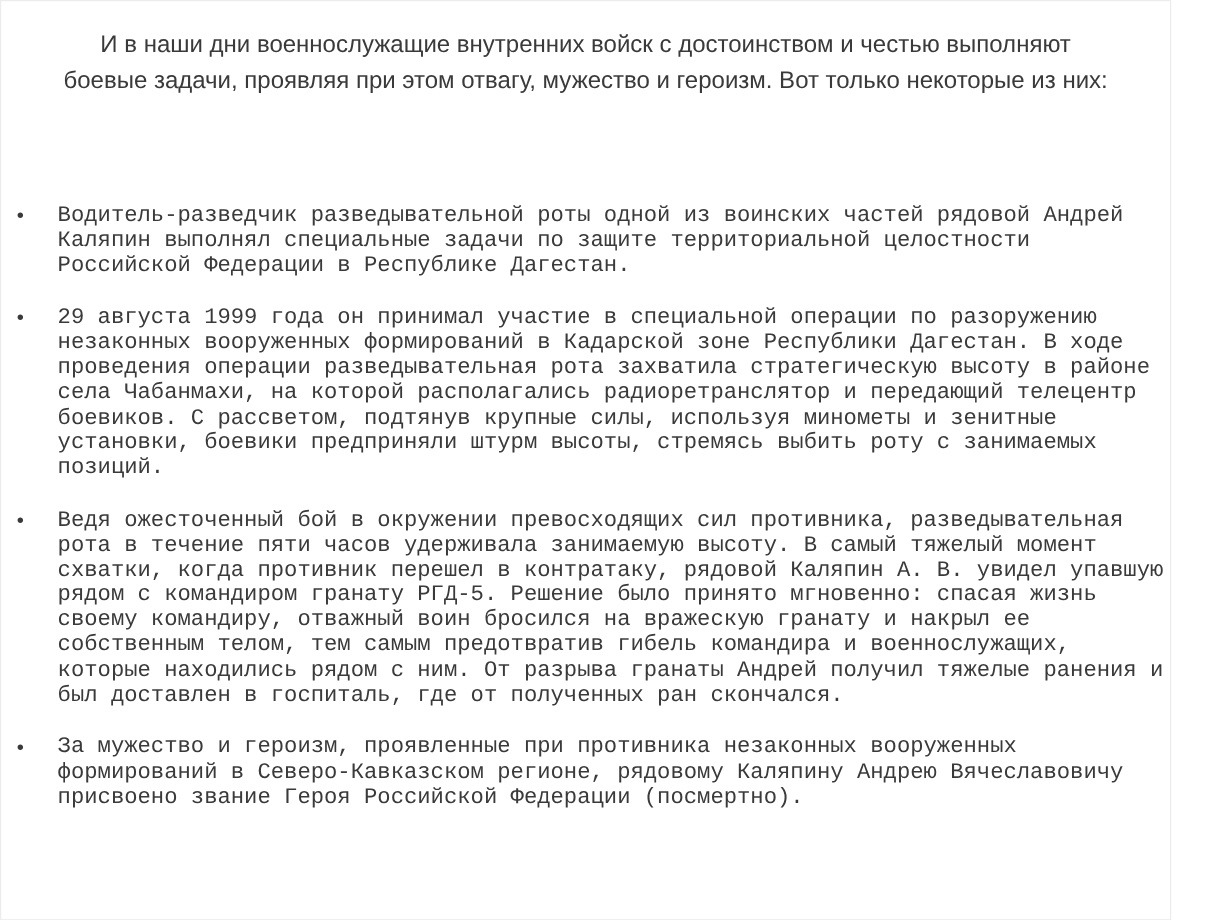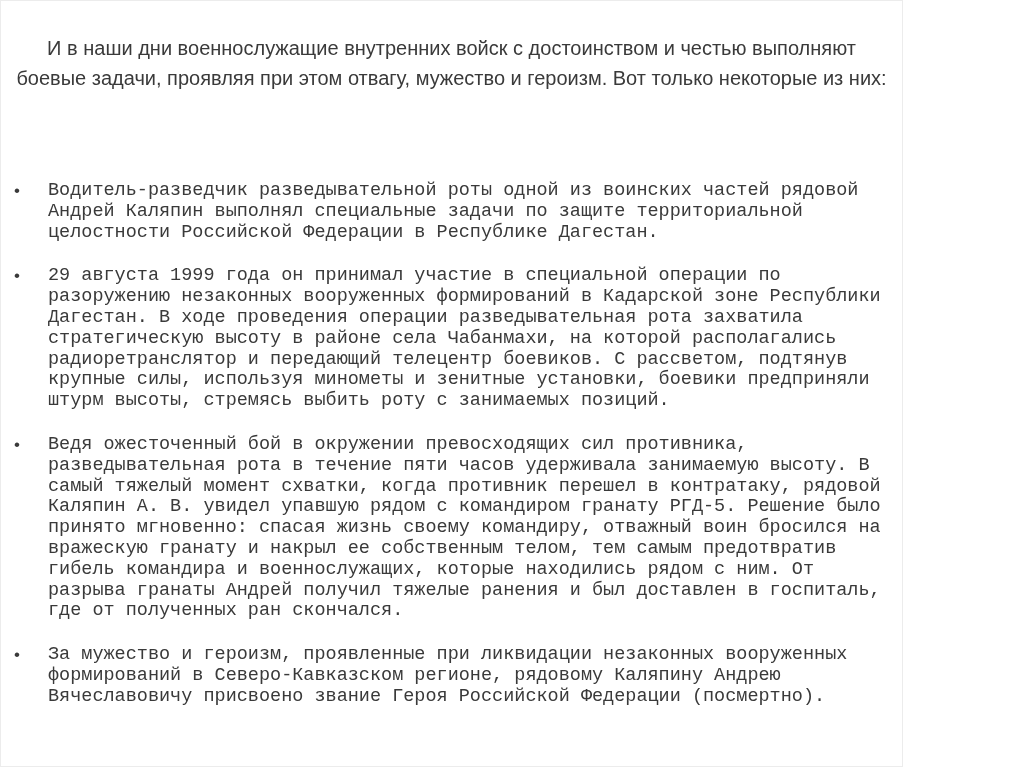--- a/index.html
+++ b/index.html
@@ -8,26 +8,26 @@
     background: #ffffff;
   }
   body {
     width: 1024px;
     height: 767px;
     font-family: "Liberation Sans", "DejaVu Sans", sans-serif;
     -webkit-font-smoothing: antialiased;
   }
   .slide {
     box-sizing: border-box;
-    width: 903px;
+    width: 976px;
     height: 767px;
     background: #ffffff;
     border: 1px solid #ececec;
     overflow: hidden;
-    padding-top: 32px;
+    padding-top: 21px;
   }
   .slide-title {
     width: 880px;
     margin: 0 auto;
     text-align: center;
     font-size: 20px;
     line-height: 30px;
     color: #3a3a3a;
     letter-spacing: 0;
   }
@@ -76,17 +76,17 @@
       <span class="bullet-text">29 августа 1999 года он принимал участие в специальной операции по разоружению незаконных вооруженных формирований в Кадарской зоне Республики Дагестан. В ходе проведения операции разведывательная рота захватила стратегическую высоту в районе села Чабанмахи, на которой располагались радиоретранслятор и передающий телецентр боевиков. С рассветом, подтянув крупные силы, используя минометы и зенитные установки, боевики предприняли штурм высоты, стремясь выбить роту с занимаемых позиций.</span>
     </li>
 
     <li class="bullet-item">
       <span class="bullet-marker">•</span>
       <span class="bullet-text">Ведя ожесточенный бой в окружении превосходящих сил противника, разведывательная рота в течение пяти часов удерживала занимаемую высоту. В самый тяжелый момент схватки, когда противник перешел в контратаку, рядовой Каляпин А. В. увидел упавшую рядом с командиром гранату РГД-5. Решение было принято мгновенно: спасая жизнь своему командиру, отважный воин бросился на вражескую гранату и накрыл ее собственным телом, тем самым предотвратив гибель командира и военнослужащих, которые находились рядом с ним. От разрыва гранаты Андрей получил тяжелые ранения и был доставлен в госпиталь, где от полученных ран скончался.</span>
     </li>
 
     <li class="bullet-item">
       <span class="bullet-marker">•</span>
-      <span class="bullet-text">За мужество и героизм, проявленные при ликвидации незаконных вооруженных формирований в Северо-Кавказском регионе, рядовому Каляпину Андрею Вячеславовичу присвоено звание Героя Российской Федерации (посмертно).</span>
+      <span class="bullet-text">За мужество и героизм, проявленные при противника незаконных вооруженных формирований в Северо-Кавказском регионе, рядовому Каляпину Андрею Вячеславовичу присвоено звание Героя Российской Федерации (посмертно).</span>
     </li>
 
   </ul>
 </div>
 
 </body></html>

